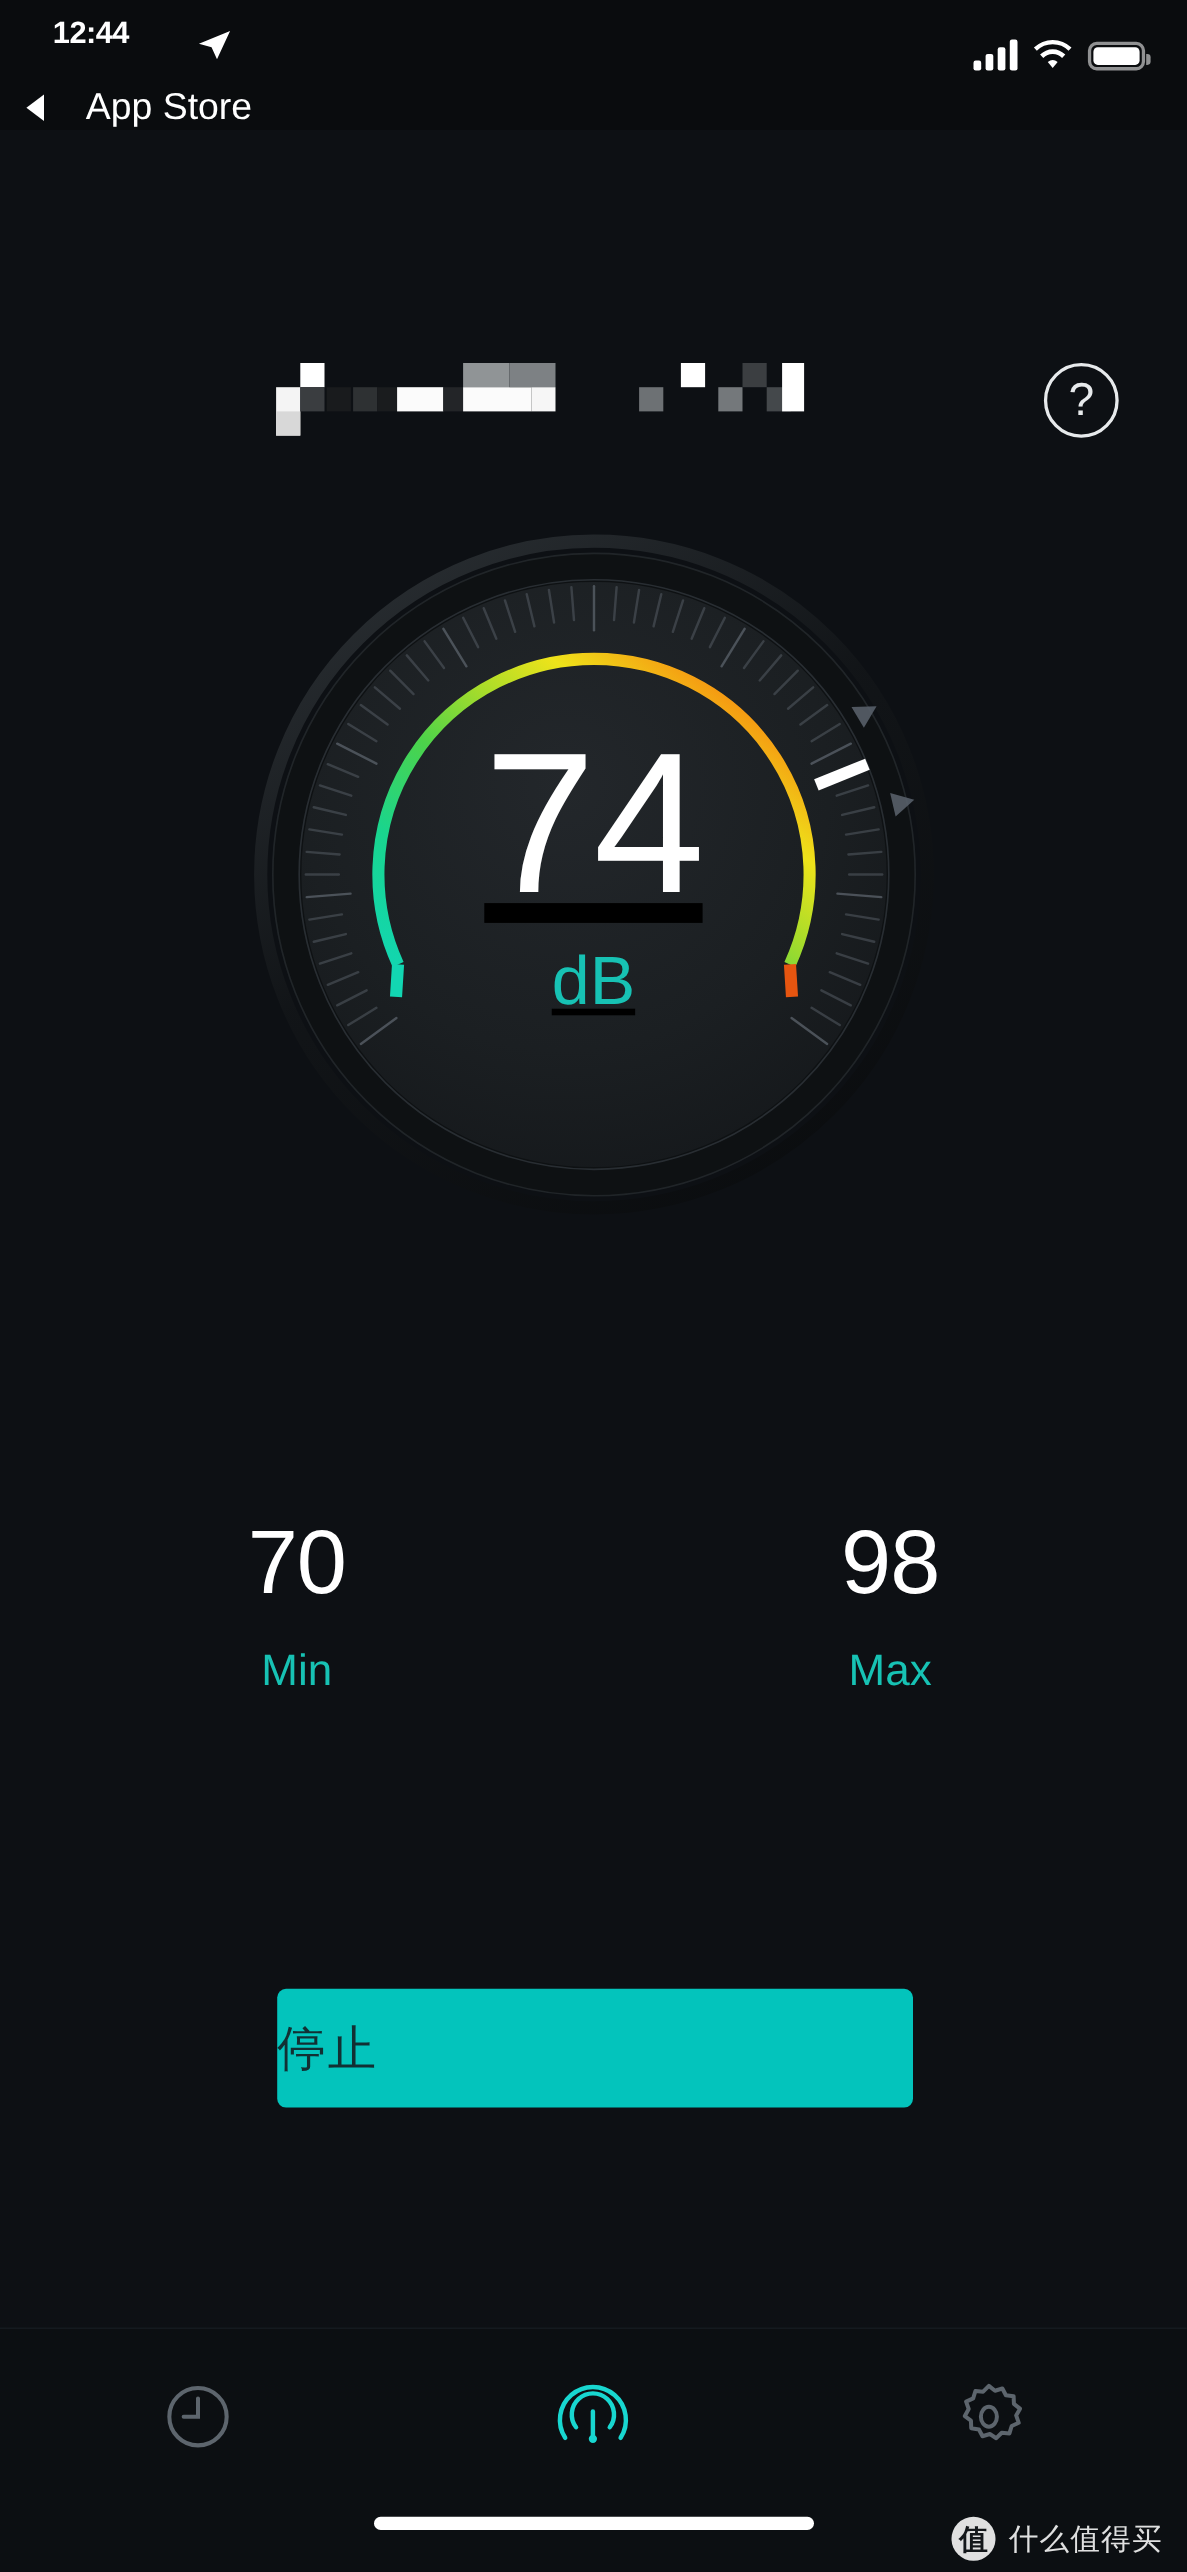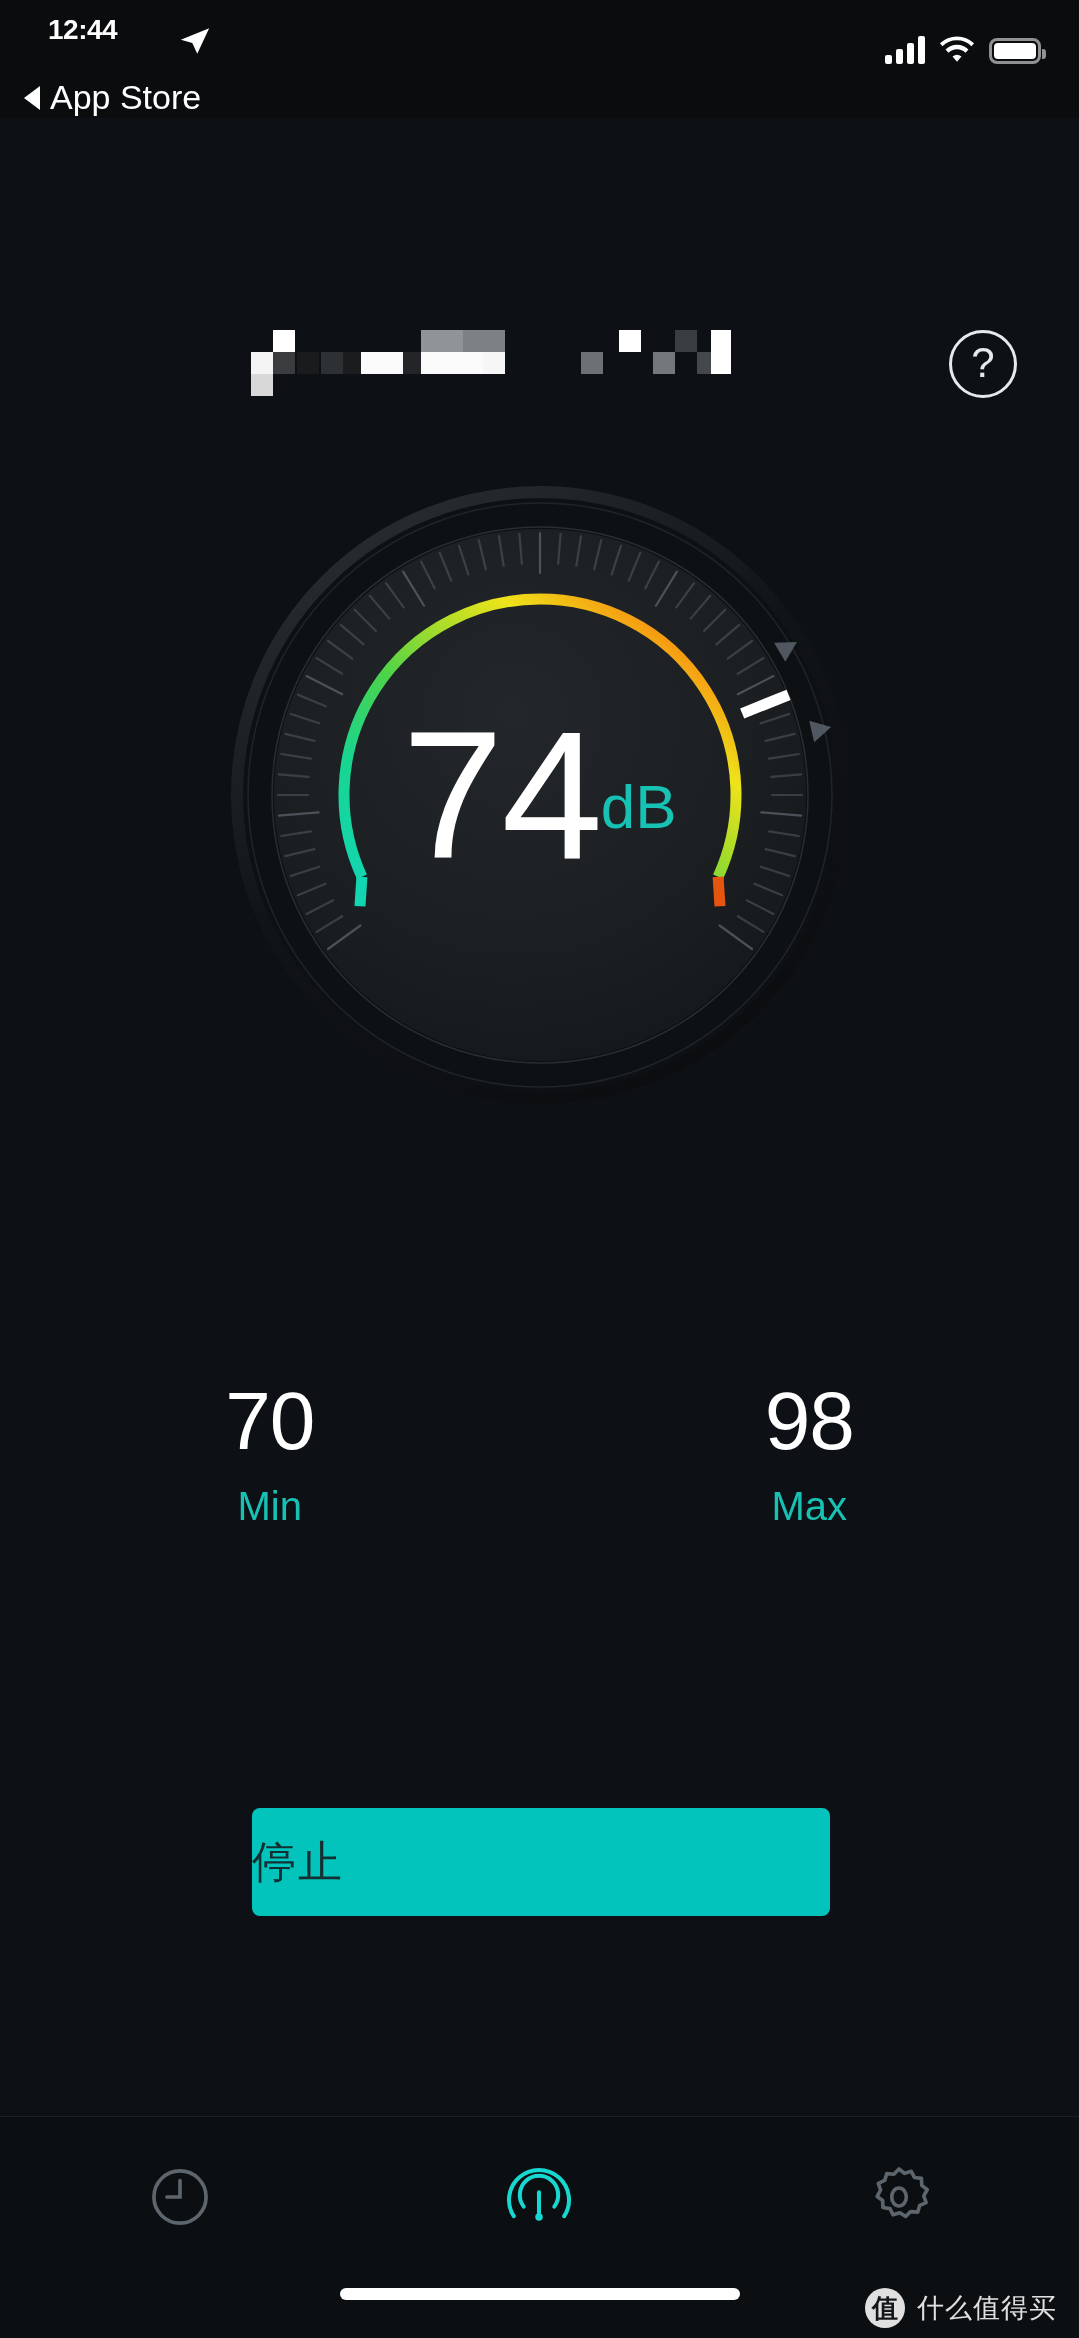--- a/index.html
+++ b/index.html
@@ -57,21 +57,21 @@
   #back-link{
     position:absolute; left:24px; top:78px;
     display:flex; align-items:center; gap:10px;
   }
   #back-caret{
     width:0;height:0;
     border-top:12px solid transparent;
     border-bottom:12px solid transparent;
     border-right:16px solid #ffffff;
   }
-  #back-label{ font-size:34px; color:#ffffff; font-weight:500; }
+  #back-label{ font-size:34px; color:#ffffff; font-weight:500;margin-left:28px; }
 
   
   #header-row{
     position:absolute; top:300px; left:0; width:1079px; height:150px;
   }
   #mosaic-title{
     position:absolute; left:245px; top:18px;
     width:520px; height:110px;
   }
   .mblk{ position:absolute; }
@@ -90,40 +90,41 @@
   
   #gauge-wrap{
     position:absolute; left:50%; top:485px;
     transform:translateX(-50%);
     width:620px; height:620px;
   }
   #gauge-svg{ display:block; width:620px; height:620px; }
 
   #gauge-readout{
     position:absolute; left:0; top:0; width:620px; height:620px;
-    display:flex; align-items:center; justify-content:center;
+    display:flex; flex-direction:column; align-items:center; justify-content:center;
     pointer-events:none;
+    text-decoration:underline;
   }
   #gauge-value{
     font-size:182px; color:#ffffff; font-weight:300;
     line-height:0.95; letter-spacing:-2px;
   }
   #gauge-unit{
     font-size:62px; color:#17c2b4; font-weight:400;
     margin-top:22px;
   }
 
   
   #minmax-row{
     position:absolute; top:1380px; left:0; width:1079px;
     display:flex;
   }
   .mm-cell{ width:50%; text-align:center; }
   .mm-num{ font-size:82px; color:#ffffff; font-weight:300; line-height:1; letter-spacing:-1px;}
-  .mm-lab{ font-size:40px; color:#17c2b4; font-weight:400; margin-top:22px; }
+  .mm-lab{ font-size:40px; color:#17c2b4; font-weight:400; margin-top:35px; }
 
   
   #action-button{
     position:absolute; left:252px; top:1808px;
     width:578px; height:108px;
     background:#03c4bc; border-radius:8px;
     display:flex; align-items:center; justify-content:flex-start;
     border:none; cursor:pointer;
   }
   #action-label{

